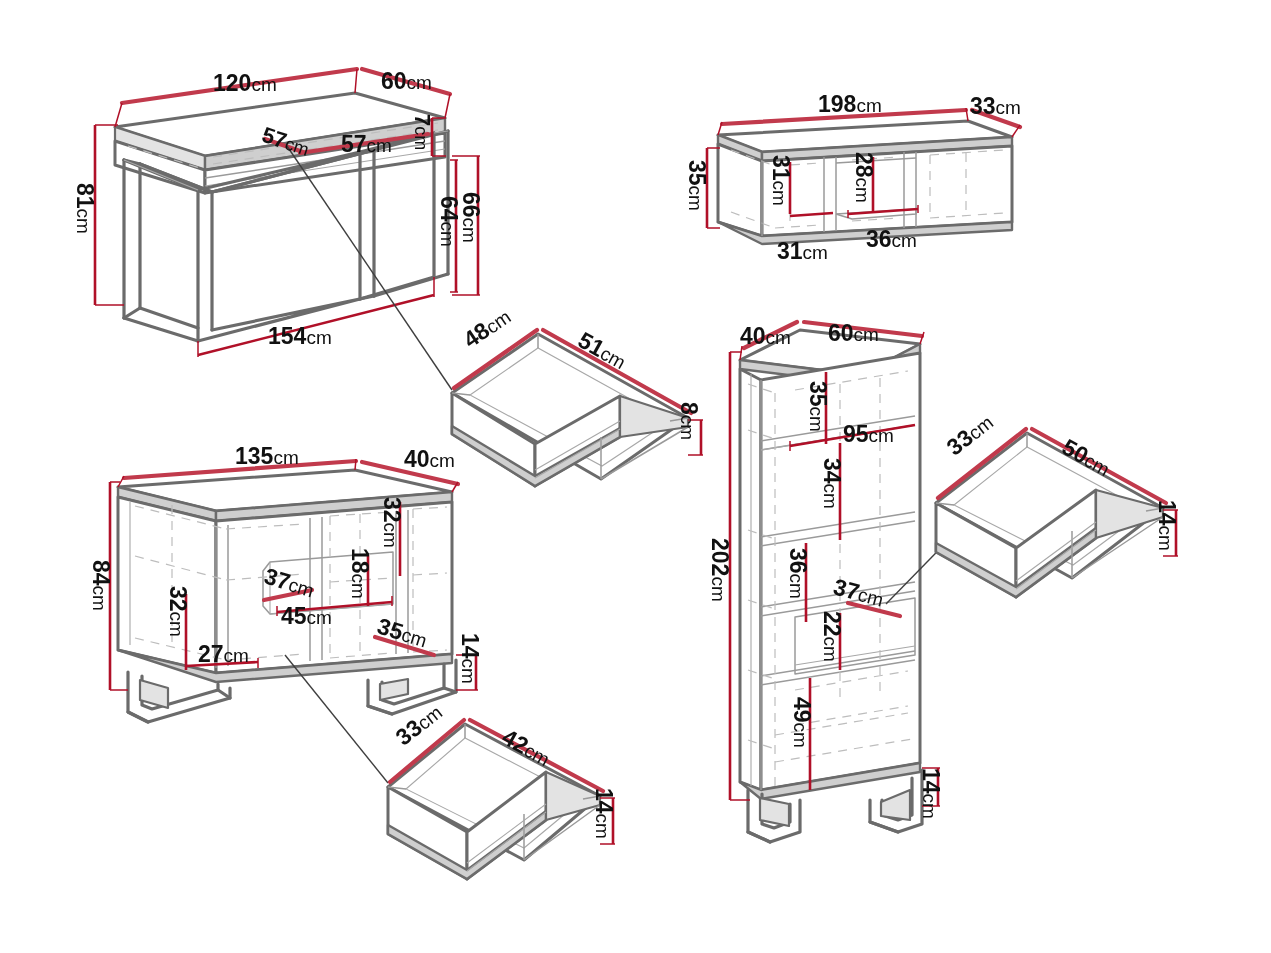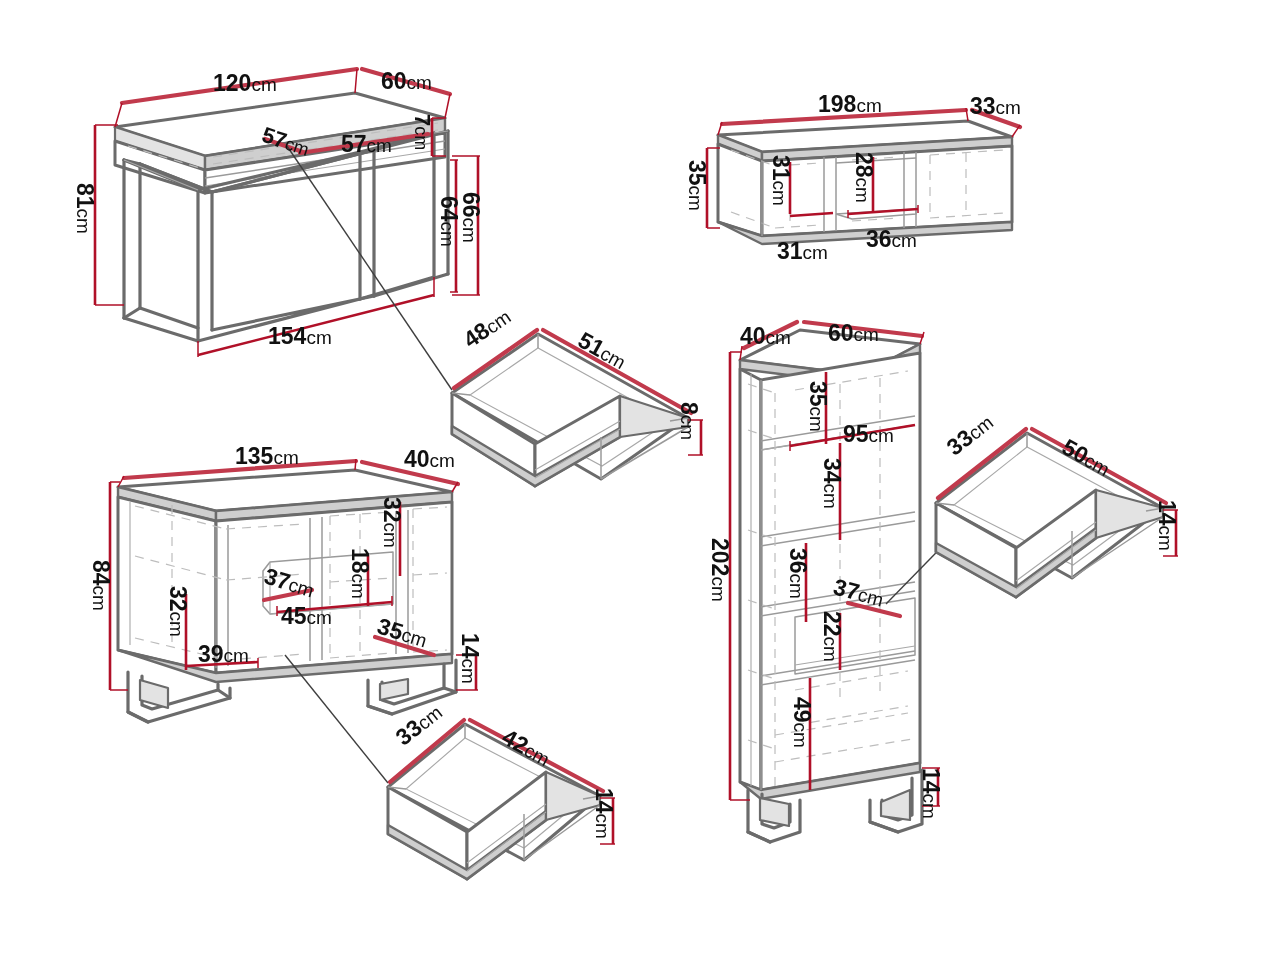--- a/index.html
+++ b/index.html
@@ -526,21 +526,21 @@
 
   <div class="dim-label" style="left:281px; top:605px; font-size:23px;">
     <span class="num">45</span><span class="unit" style="font-size:19px;">cm</span>
   </div>
 
   <div class="dim-label rot90" style="left:189px; top:586px; font-size:23px; transform:rotate(90deg);">
     <span class="num">32</span><span class="unit" style="font-size:19px;">cm</span>
   </div>
 
   <div class="dim-label" style="left:198px; top:643px; font-size:23px;">
-    <span class="num">39</span><span class="unit" style="font-size:19px;">cm</span>
+    <span class="num">27</span><span class="unit" style="font-size:19px;">cm</span>
   </div>
 
   <div class="dim-label" style="left:378px; top:614px; font-size:23px; transform:rotate(17deg); transform-origin:0 50%;">
     <span class="num">35</span><span class="unit" style="font-size:19px;">cm</span>
   </div>
 
   <div class="dim-label rot90" style="left:481px; top:633px; font-size:23px; transform:rotate(90deg);">
     <span class="num">14</span><span class="unit" style="font-size:19px;">cm</span>
   </div>
 

